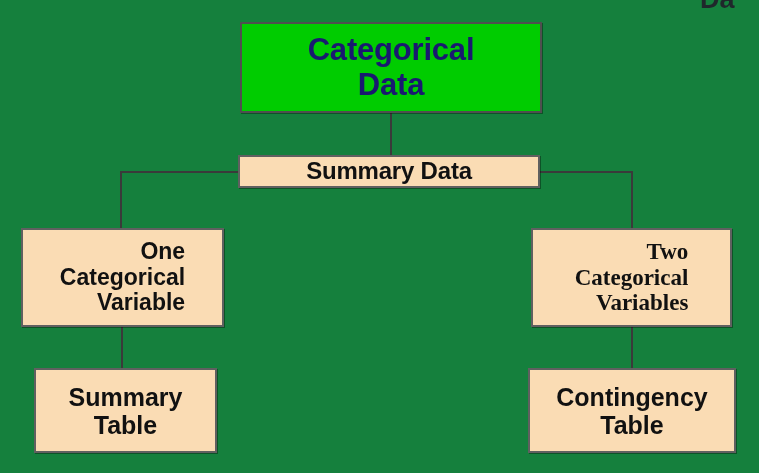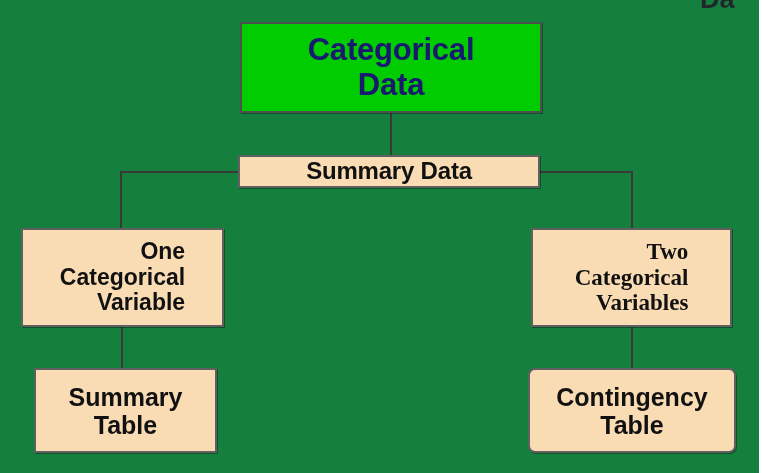--- a/index.html
+++ b/index.html
@@ -113,16 +113,16 @@
 Categorical
 Variable</div>
 
   <div class="node branch" style="left:531px; top:228px; width:201px; height:99px;font-family:Liberation Serif, serif;">Two
 Categorical
 Variables</div>
 
   <div class="node leaf" style="left:34px; top:368px; width:183px; height:85px;">Summary
 Table</div>
 
-  <div class="node leaf" style="left:528px; top:368px; width:208px; height:85px;border-radius:7px;">Contingency
+  <div class="node leaf" style="left:528px; top:368px; width:208px; height:85px;">Contingency
 Table</div>
 
 </div>
 
 </body></html>

